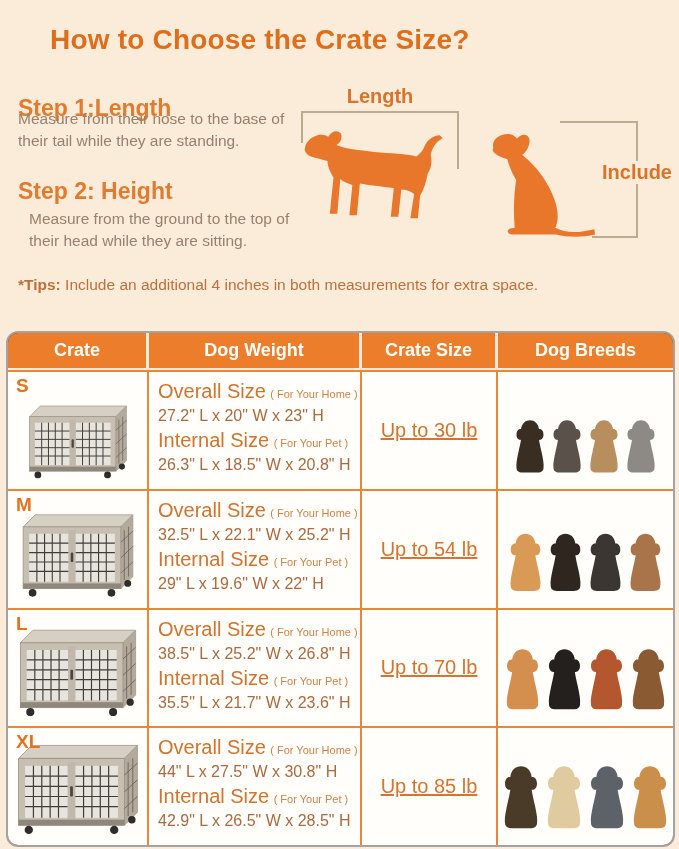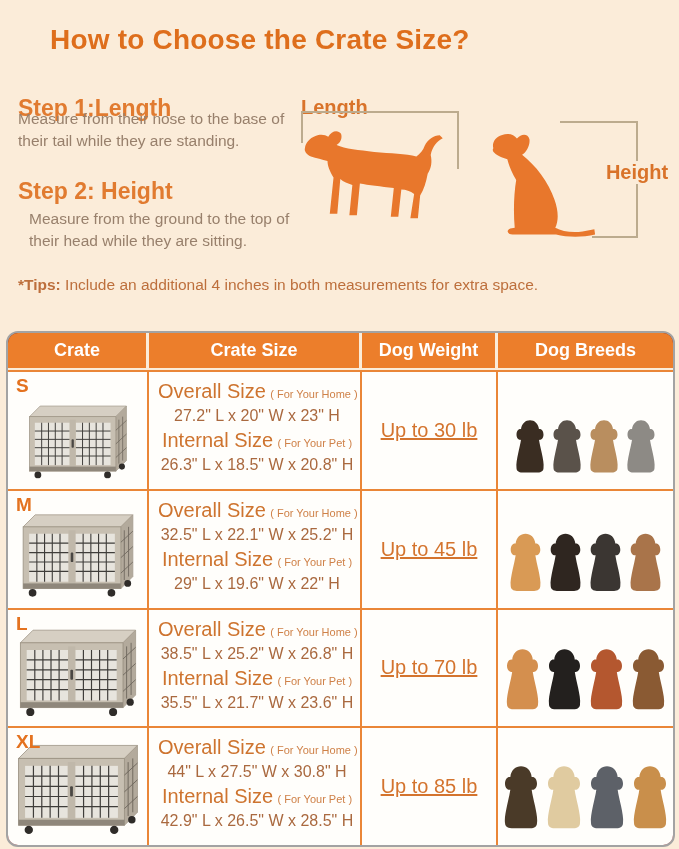--- a/index.html
+++ b/index.html
@@ -41,22 +41,22 @@
   .dog-standing{left:297px;top:118px;width:174px;height:113px;}
   .dog-sitting{left:483px;top:120px;width:118px;height:122px;}
   .measure{position:absolute;border-color:#bcab8e;}
   .m-length-h{left:301px;top:111px;width:158px;border-top:2px solid #bcab8e;}
   .m-length-tl{left:301px;top:111px;height:32px;border-left:2px solid #bcab8e;}
   .m-length-tr{left:457px;top:111px;height:58px;border-left:2px solid #bcab8e;}
   .m-height-v{left:636px;top:121px;height:117px;border-left:2px solid #bcab8e;}
   .m-height-tt{left:560px;top:121px;width:77px;border-top:2px solid #bcab8e;}
   .m-height-tb{left:592px;top:236px;width:45px;border-top:2px solid #bcab8e;}
   .length-label{
-    position:absolute;left:301px;top:85px;width:158px;
-    font-size:20px;font-weight:bold;color:#d9732a;margin-top:11px;
+    position:absolute;left:301px;top:85px;width:158px;text-align:center;
+    font-size:20px;font-weight:bold;color:#d9732a;
   }
   .height-label{
     position:absolute;left:598px;top:161px;width:78px;text-align:center;
     font-size:20px;font-weight:bold;color:#d9732a;
     background:#fbecd9;
   }
 
   
   .crate-table{
     position:absolute;left:6px;top:331px;width:665px;height:512px;
@@ -82,21 +82,21 @@
     position:absolute;left:8px;top:3px;
     font-size:19px;font-weight:bold;color:#e4721f;
   }
   .crate-cell{display:flex;align-items:flex-end;justify-content:center;padding-bottom:10px;}
   .crate-img{display:block;}
   .crate-s{width:106px;}
   .crate-m{width:120px;}
   .crate-l{width:126px;}
   .crate-xl{width:130px;}
 
-  .size-cell{padding:8px 4px 5px 9px;text-align:center;}
+  .size-cell{padding:8px 4px 5px 9px;}
   .sz-line{margin-bottom:4px;white-space:nowrap;}
   .sz-title{font-size:20px;color:#ce742f;}
   .sz-note{font-size:11px;color:#cf8148;}
   .sz-dims{font-size:16px;color:#aa693f;}
 
   .weight-cell{display:flex;align-items:center;justify-content:center;
     font-size:20px;color:#d4742e;text-decoration:underline;}
 
   .breeds-cell{display:flex;align-items:flex-end;justify-content:center;
     gap:3px;padding-bottom:16px;}
@@ -167,29 +167,29 @@
   <svg class="diagram-dog dog-standing" viewBox="0 0 230 150">
     <use href="#dog-standing-sym" fill="#e8772c"></use>
   </svg>
   <svg class="diagram-dog dog-sitting" viewBox="0 0 160 165">
     <use href="#dog-sitting-sym" fill="#e8772c"></use>
   </svg>
 
   <div class="measure m-height-v"></div>
   <div class="measure m-height-tt"></div>
   <div class="measure m-height-tb"></div>
-  <div class="height-label">Height</div>
+  <div class="height-label">Include</div>
 
   <div class="tips-line"><span class="tips-label">*Tips:</span><span> Include an additional 4 inches in both measurements for extra space.</span></div>
 
   <div class="crate-table">
 
     <div class="th">Crate</div>
+    <div class="th">Dog Weight</div>
     <div class="th">Crate Size</div>
-    <div class="th">Dog Weight</div>
     <div class="th">Dog Breeds</div>
 
     <div class="td row1 crate-cell">
       <span class="size-label">S</span>
       <svg class="crate-img crate-s" viewBox="0 0 140 104">
           <use href="#crate-symbol"></use>
         </svg>
     </div>
     <div class="td row1 size-cell">
       <div class="sz-line"><span class="sz-title">Overall Size</span> <span class="sz-note">( For Your Home )</span></div>
@@ -218,21 +218,21 @@
       <svg class="crate-img crate-m" viewBox="0 0 140 104">
           <use href="#crate-symbol"></use>
         </svg>
     </div>
     <div class="td size-cell">
       <div class="sz-line"><span class="sz-title">Overall Size</span> <span class="sz-note">( For Your Home )</span></div>
       <div class="sz-line sz-dims">32.5" L x 22.1" W x 25.2" H</div>
       <div class="sz-line"><span class="sz-title">Internal Size</span> <span class="sz-note">( For Your Pet )</span></div>
       <div class="sz-line sz-dims">29" L x 19.6" W x 22" H</div>
     </div>
-    <div class="td weight-cell">Up to 45 lb</div>
+    <div class="td weight-cell">Up to 54 lb</div>
     <div class="td last breeds-cell">
       <svg class="mini-dog md-m" viewBox="0 0 60 96">
           <use href="#dog-front-sym" fill="#d99a55"></use>
         </svg>
       <svg class="mini-dog md-m" viewBox="0 0 60 96">
           <use href="#dog-front-sym" fill="#2f2620"></use>
         </svg>
       <svg class="mini-dog md-m" viewBox="0 0 60 96">
           <use href="#dog-front-sym" fill="#3b3632"></use>
         </svg>

